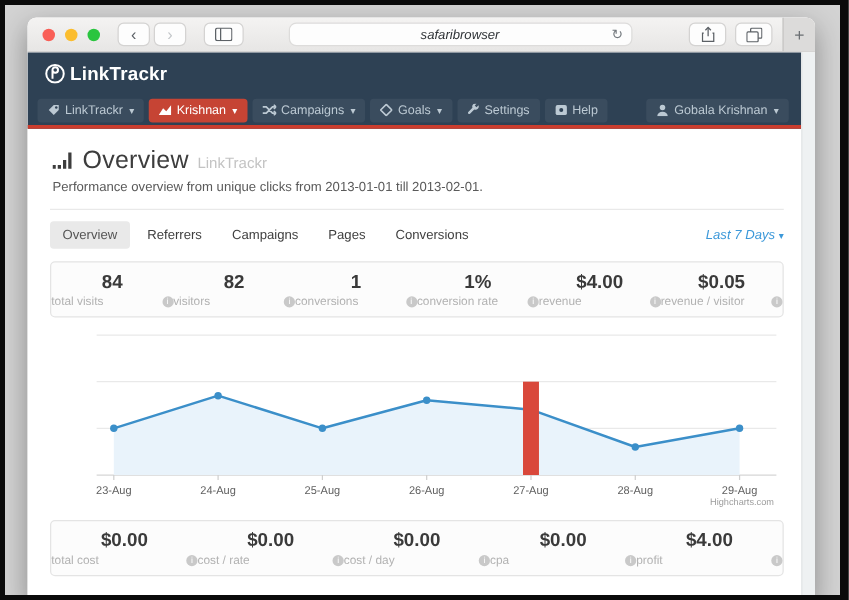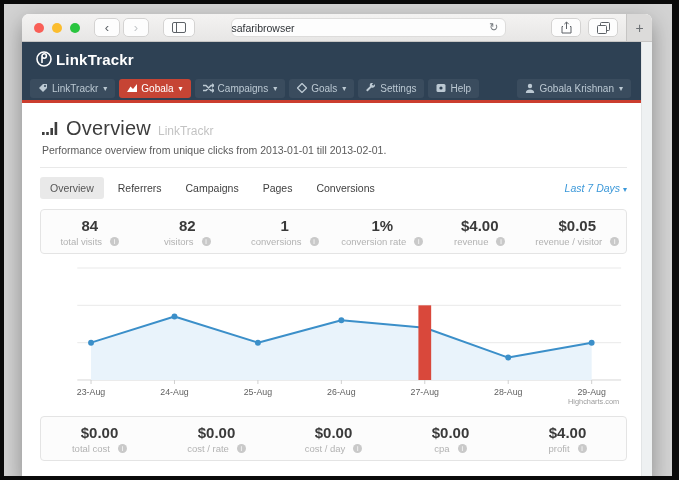--- a/index.html
+++ b/index.html
@@ -35,22 +35,22 @@
   .tbtn {
     background:#fdfdfd; border:1px solid #d4d3d2; border-radius:5px;
     height:19px; min-width:26px; display:flex; align-items:center; justify-content:center;
     color:#5c6166; font-size:13px; line-height:1; cursor:default;
   }
   .navbtns { display:flex; gap:3px; margin-right:14px; }
   .tbtn.fwd { color:#c3c6c9; }
   .urlfield {
     flex:1; max-width:275px; margin:0 auto; height:19px; background:#fdfdfd;
     border:1px solid #dddcdb; border-radius:6px;
-    display:flex; align-items:center; position:relative;
-    font-size:10.5px; color:#2f3337;
+    display:flex; align-items:center; justify-content:center; position:relative;
+    font-size:10.5px; color:#2f3337;font-style:italic;
   }
   .urlfield .reload { position:absolute; right:6px; font-size:11px; color:#73787d; }
   .rightbtns { display:flex; gap:7px; margin:0 8px 0 10px; }
   .plusstrip {
     width:26px; align-self:stretch; background:#dcdbda; border-left:1px solid #c6c5c4;
     display:flex; align-items:center; justify-content:center;
     color:#6b6f73; font-size:14px;
   }
   
   .page { position:absolute; top:28px; left:0; right:0; bottom:0; background:#fff; }
@@ -89,21 +89,21 @@
   .tabspacer { flex:1; }
   .daterange { font-size:10.5px; color:#3b98d9; cursor:pointer; white-space:nowrap;font-style:italic; }
   .daterange .caret { font-size:8px; }
   .statspanel {
     display:flex; border:1px solid #e4e4e4; border-radius:4px; background:#fcfcfc;
     margin-top:10px; padding:7px 0 6px 0;
   }
   .statcell { flex:1; text-align:center; }
   .statvalue { font-size:15px; font-weight:bold; color:#3a3a3a; }
   .statlabel { font-size:9.5px; color:#b2b2b2; margin-top:2px;
-    display:flex; align-items:center; justify-content:center; gap:8px; }
+    display:flex; align-items:center; justify-content:space-between; gap:8px; }
   .infoicon {
     display:inline-block; width:9px; height:9px; border-radius:50%;
     background:#c9c9c9; color:#fff; font-size:7px; line-height:9px; text-align:center;
     font-style:normal; cursor:pointer;
   }
   .chartwrap { position:relative; margin-top:6px; height:150px; }
   .chartwrap svg.chart { width:100%; height:150px; display:block; }
   .statspanel.bottom { margin-top:6px; }
   .icon { display:inline-flex; align-items:center; }
 </style>
@@ -172,21 +172,21 @@
             <path d="M1 5 L5 1 H9 V5 L5 9 Z" fill="#bcc9d3"></path>
               <circle cx="7" cy="3" r="1" fill="#2e4154"></circle>
           </svg>
           <span>LinkTrackr</span>
           <span class="caret">▾</span>
         </div>
         <div class="navitem active">
           <svg class="icon" width="10" height="10" viewBox="0 0 10 10">
             <path d="M0 9 L3.5 3.5 L6 6 L10 1 V9 Z" fill="#ffffff"></path>
           </svg>
-          <span>Gobala</span>
+          <span>Krishnan</span>
           <span class="caret">▾</span>
         </div>
         <div class="navitem">
           <svg class="icon" width="11" height="10" viewBox="0 0 11 10">
             <path d="M0 2.5 H3 L8 7.5 H11 M0 7.5 H3 L8 2.5 H11" fill="none" stroke="#bcc9d3" stroke-width="1.4"></path>
             <path d="M9 0.8 L11 2.5 L9 4.2 M9 5.8 L11 7.5 L9 9.2" fill="none" stroke="#bcc9d3" stroke-width="1.2"></path>
           </svg>
           <span>Campaigns</span>
           <span class="caret">▾</span>
         </div>

